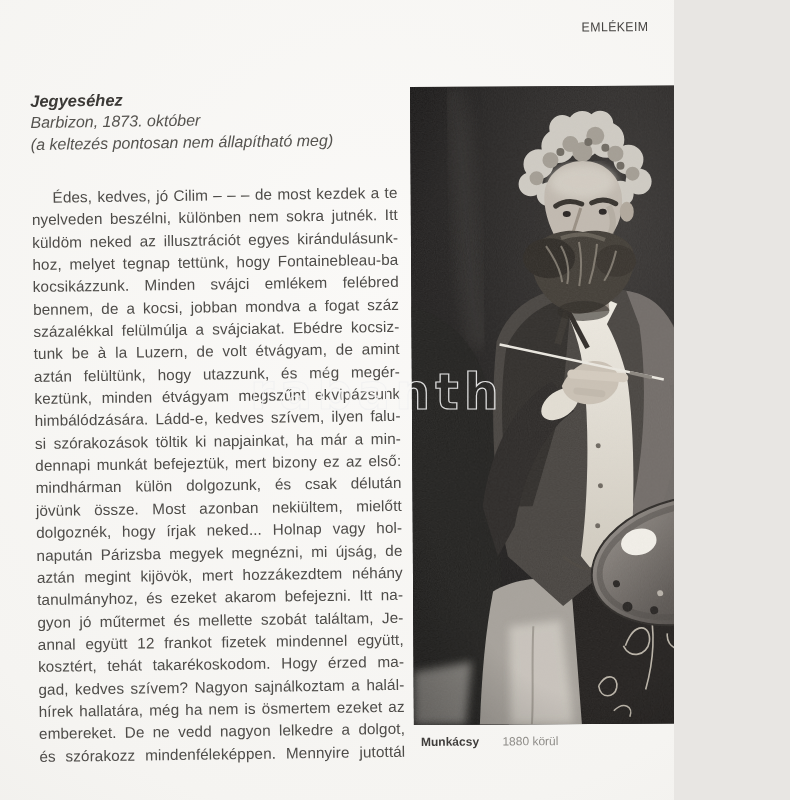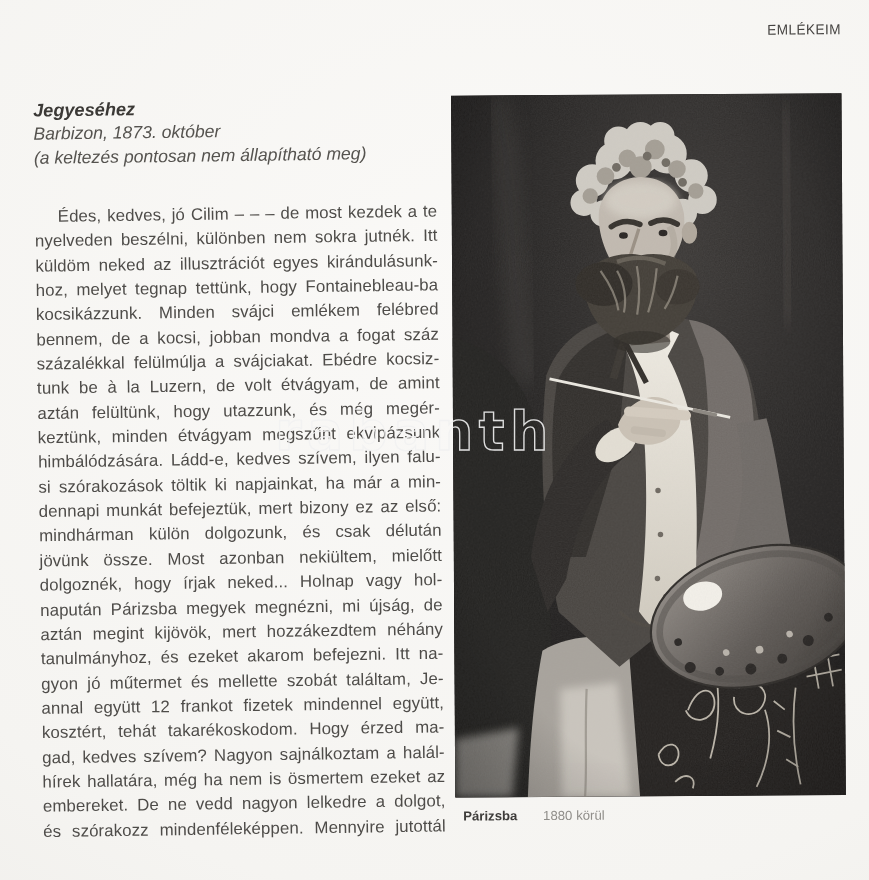--- a/index.html
+++ b/index.html
@@ -4,21 +4,21 @@
 <style>
   :root{
     --page-bg:#f5f4f1;
     --text:#4e4c49;
     --caption-muted:#8f8d89;
     --watermark-stroke:#f2f2f2;
   }
   html,body{margin:0;padding:0;}
   body{width:790px;height:800px;overflow:hidden;background:#e8e6e3;}
   .page{
-    position:relative;width:790px;height:800px;overflow:hidden;
+    position:relative;width:674px;height:800px;overflow:hidden;
     background:radial-gradient(145% 125% at 56% 34%, #faf9f7 0%, var(--page-bg,#f5f4f1) 55%, #e9e7e3 100%);
     font-family:"Liberation Sans","DejaVu Sans",sans-serif;
   }
   .running-header{
     position:absolute;top:19px;right:26px;
     font-size:13px;letter-spacing:.4px;color:#454341;
     transform:scaleX(.95) rotate(-0.4deg);transform-origin:right top;
   }
   .text-column{
     position:absolute;left:30px;top:90px;width:366px;
@@ -250,20 +250,20 @@
             <path d="M205,165 q-4,18 -12,30"></path>
         </g>
         <path d="M150,152 q22,-8 44,2" stroke="#7a7368" stroke-width="4" fill="none" opacity="0.6"></path>
         <ellipse cx="172" cy="225" rx="26" ry="10" fill="#2a2622" opacity="0.6"></ellipse>
       </g>
 
       <rect x="0" y="0" width="355" height="638" fill="url(#vin)"></rect>
       <rect x="0" y="0" width="355" height="638" filter="url(#grain)" opacity="0.22"></rect>
     </svg>
     <figcaption class="photo-caption">
-      <span class="caption-name">Párizsba</span>
+      <span class="caption-name">Munkácsy</span>
       <span class="caption-date">1880 körül</span>
     </figcaption>
   </figure>
 
   <div class="watermark">rabanth</div>
 
 </div>
 
 </body></html>

